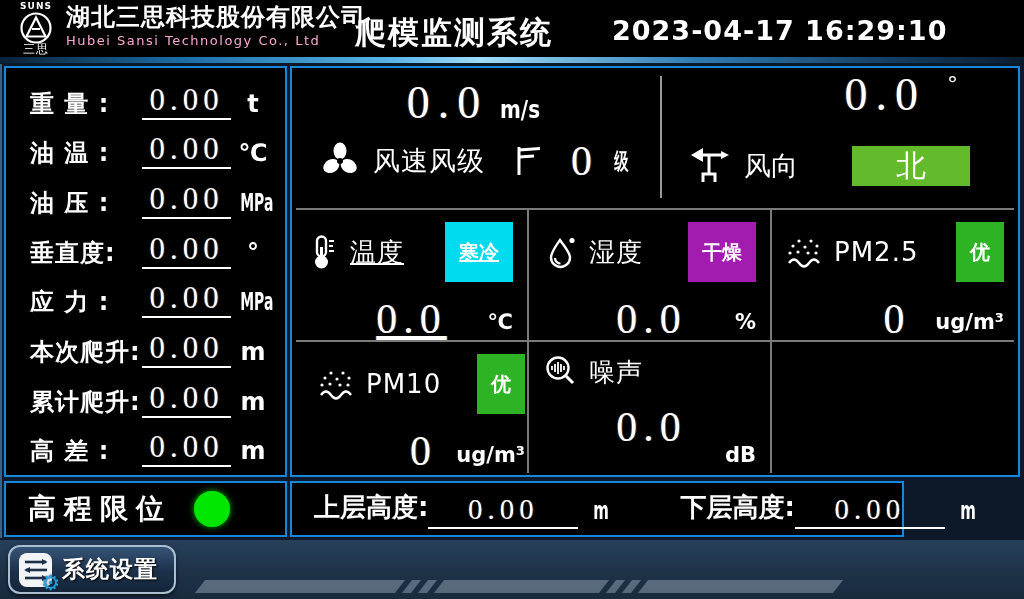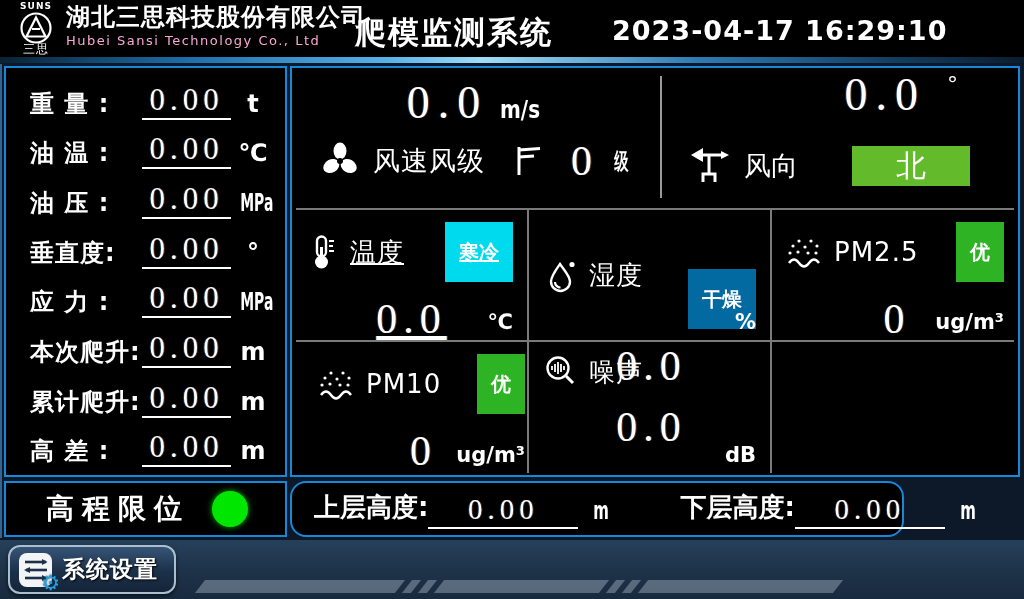--- a/index.html
+++ b/index.html
@@ -20,34 +20,34 @@
   .datetime{position:absolute;left:612px;top:15px;font-size:27px;font-weight:bold;letter-spacing:1px;white-space:nowrap;}
   .header-line{position:absolute;left:0;top:57px;width:1024px;height:6px;
       background:linear-gradient(90deg,#0a2236 0%,#1c6ea8 18%,#57b4e8 38%,#9fdcf8 47%,#2e7cb4 68%,#123c5f 88%,#0a1d30 100%);}
 
   
   .panel{position:absolute;background:#000;border:2px solid #1787d9;box-sizing:border-box;}
   .left-panel{left:4px;top:66px;width:283px;height:411px;display:flex;flex-direction:column;
       justify-content:space-around;padding:4px 10px 6px 24px;}
   .elev-panel{left:4px;top:481px;width:283px;height:56px;display:flex;align-items:center;}
   .main-panel{left:290px;top:66px;width:730px;height:411px;}
-  .heights-panel{left:290px;top:481px;width:614px;height:56px;display:flex;align-items:center;border-radius:16px;}
+  .heights-panel{left:290px;top:481px;width:614px;height:56px;display:flex;align-items:center;}
   .edge-strip{position:absolute;left:0;top:64px;width:2px;height:474px;background:#35658e;}
 
   
   .lrow{display:flex;align-items:flex-end;height:46px;}
   .llabel{width:112px;font-size:24px;font-weight:bold;white-space:pre;letter-spacing:1px;padding-bottom:4px;line-height:1;}
   .lvalue{flex:1;text-align:center;font-family:"Liberation Serif","DejaVu Serif",serif;font-size:31px;
       letter-spacing:5px;line-height:1;border-bottom:2px solid #fff;padding-bottom:3px;
       text-shadow:1px 0 rgba(255,130,30,.35),-1px 0 rgba(40,140,255,.35);}
   .lunit{width:44px;text-align:center;font-size:24px;font-weight:bold;padding-bottom:4px;line-height:1;}
   .lrow:nth-child(3) .lunit,.lrow:nth-child(5) .lunit{transform:scaleX(.58);}
 
   
-  .elev-label{font-size:28px;font-weight:bold;letter-spacing:8px;margin-left:40px;}
+  .elev-label{font-size:28px;font-weight:bold;letter-spacing:8px;margin-left:22px;}
   .elev-light{width:36px;height:36px;border-radius:50%;margin-left:22px;box-shadow:0 0 6px rgba(0,255,0,.7);}
 
   
   .wind-speed{position:absolute;left:0;top:0;width:368px;height:138px;}
   .wind-dir{position:absolute;left:370px;top:0;width:356px;height:138px;}
   .wind-divider{position:absolute;left:368px;top:8px;width:2px;height:122px;background:#9a9a9a;}
   .big-val{font-family:"Liberation Serif","DejaVu Serif",serif;font-size:46px;line-height:1;letter-spacing:8px;
       text-shadow:1px 0 rgba(255,130,30,.4),-1px 0 rgba(40,140,255,.4);}
   .ws-valwrap{position:absolute;left:0;top:12px;width:100%;text-align:center;}
   .ws-unit{font-size:25px;font-weight:bold;display:inline-block;transform:scaleX(.8);margin-left:2px;letter-spacing:0;}
@@ -256,21 +256,21 @@
       </div>
 
       <div class="env-cell" style="left:237px;top:2px;width:241px;height:130px;">
         <div class="cell-head">
           <svg width="36" height="36" viewBox="0 0 36 36">
             <path d="M17 6 C12 13 8 18.5 8 23.5 a9.5 9.5 0 0 0 19 0 C27 18.5 22 13 17 6 Z" fill="none" stroke="#fff" stroke-width="2.4"></path>
             <circle cx="29" cy="6.5" r="2.6" fill="#fff"></circle>
             <path d="M12 24 a5.5 5.5 0 0 0 5.5 5.5" fill="none" stroke="#fff" stroke-width="2.2"></path>
           </svg>
           <span class="cell-label">湿度</span>
-          <span class="badge" style="background-color: #0369a1; margin-top: 47px;">干燥</span>
+          <span class="badge" style="background-color: #a21caf;">干燥</span>
         </div>
         <div class="cell-val">0.0</div>
         <div class="cell-unit">%</div>
       </div>
 
       <div class="env-cell" style="left:480px;top:2px;width:246px;height:130px;">
         <div class="cell-head">
           <svg width="38" height="32" viewBox="0 0 38 32">
             <path d="M3 27 q5 -7 10 0 t10 0 t10 0" fill="none" stroke="#fff" stroke-width="2.4"></path>
             <circle cx="7" cy="10" r="1.6" fill="#fff"></circle>

